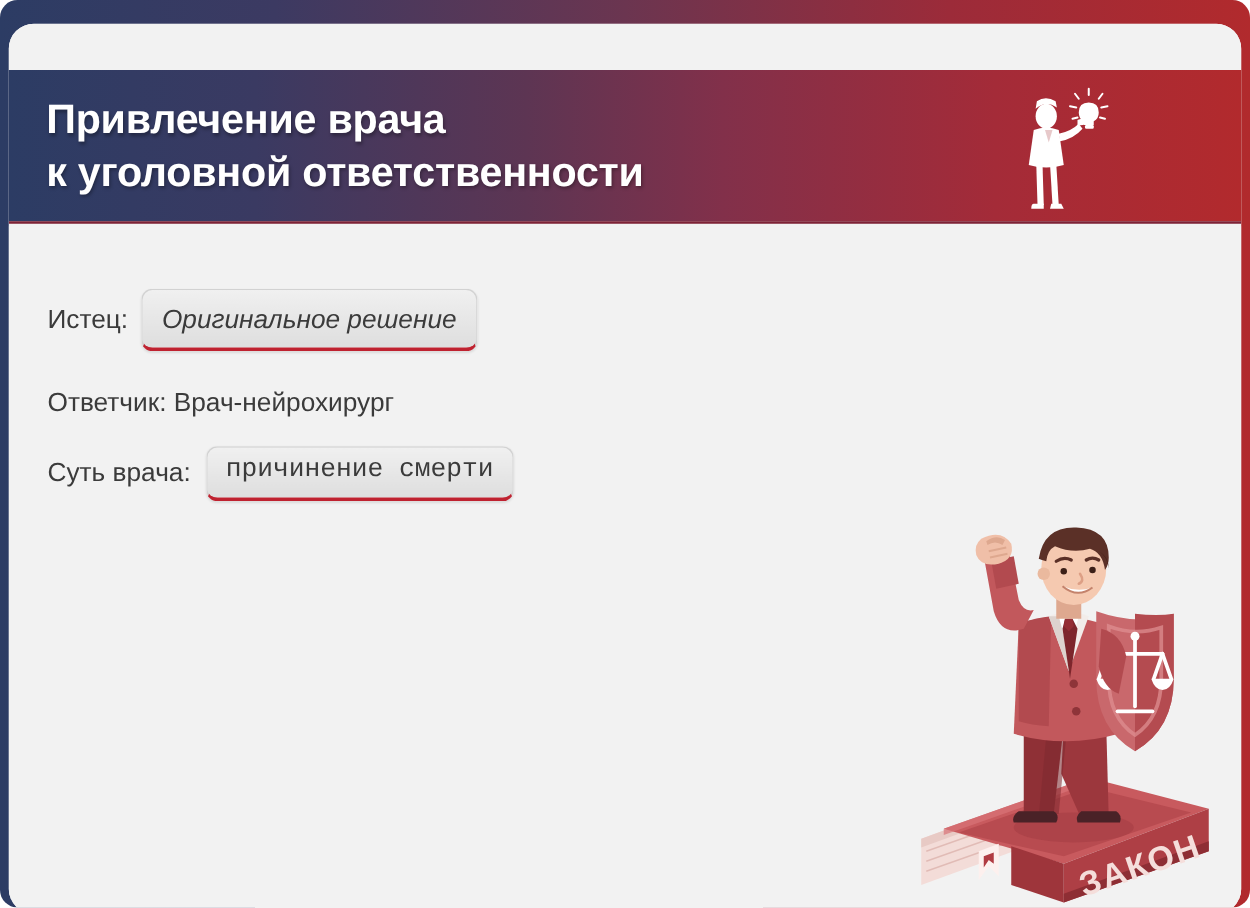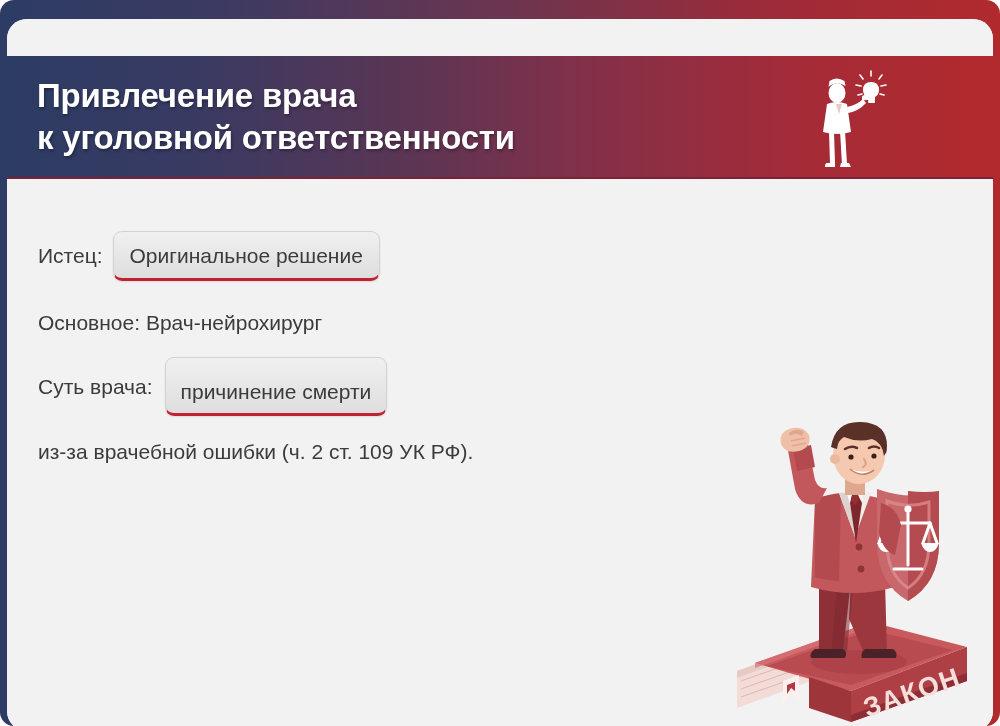--- a/index.html
+++ b/index.html
@@ -110,22 +110,22 @@
     background: linear-gradient(180deg, #f0f0f0 0%, #e6e6e6 55%, #dedede 100%);
     border: 1px solid #d2d2d2;
     border-bottom: 3px solid #bf2230;
     border-radius: 9px;
     color: #3b3b3b;
     font-size: 21px;
     line-height: 1;
     box-shadow: 0 1px 2px rgba(0,0,0,0.10);
   }
 
-  .pill-a { padding: 13px 16px 12px 16px; margin-left: 10px; }
-  .pill-b { padding: 23px 15px 11px 15px; margin: 0 10px 0 12px; }
+  .pill-a { padding: 13px 16px 12px 16px; margin-left: 10px; font-style: italic; }
+  .pill-b { padding: 8px 15px 11px 15px; margin: 0 10px 0 12px; font-family: Liberation Mono, monospace; }
 
   .gap-a { height: 28px; }
   .gap-b { height: 20px; }
   .gap-c { height: 22px; }
   .gap-d { height: 26px; }
 
   .para { white-space: pre-line; }
 
   
   .illustration {
@@ -199,32 +199,31 @@
 
       <div class="body-text">
 
         <div class="row">
           <span class="row-label">Истец:</span>
           <span class="pill pill-a">Оригинальное решение</span>
         </div>
 
         <div class="gap-a"></div>
 
-        <div>Основное: Врач-нейрохирург</div>
+        <div>Ответчик: Врач-нейрохирург</div>
 
         <div class="gap-b"></div>
 
         <div class="row">
           <span class="row-label">Суть врача:</span>
           <span class="pill pill-b">причинение смерти</span>
         </div>
 
         <div class="gap-c"></div>
 
-        <div>из-за врачебной ошибки (ч. 2 ст. 109 УК РФ).</div>
 
         <div class="gap-d"></div>
 
 
         <div class="gap-d"></div>
 
       </div>
 
       <div class="illustration">
         <svg viewBox="0 0 268 312" width="268" height="312">

